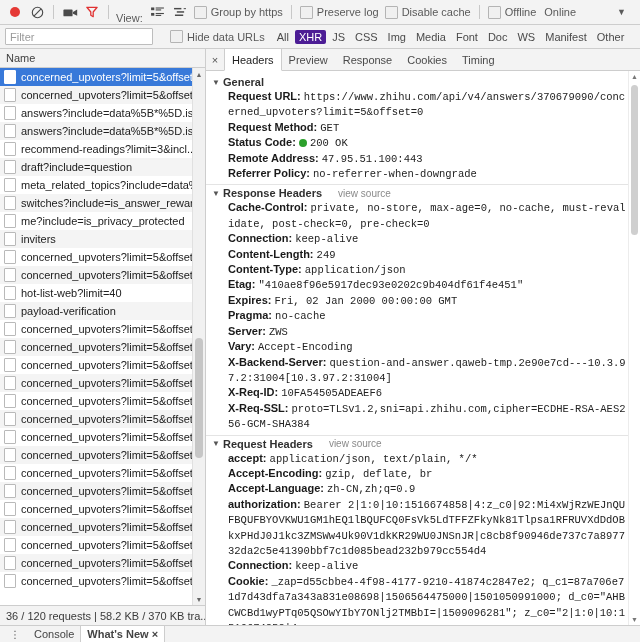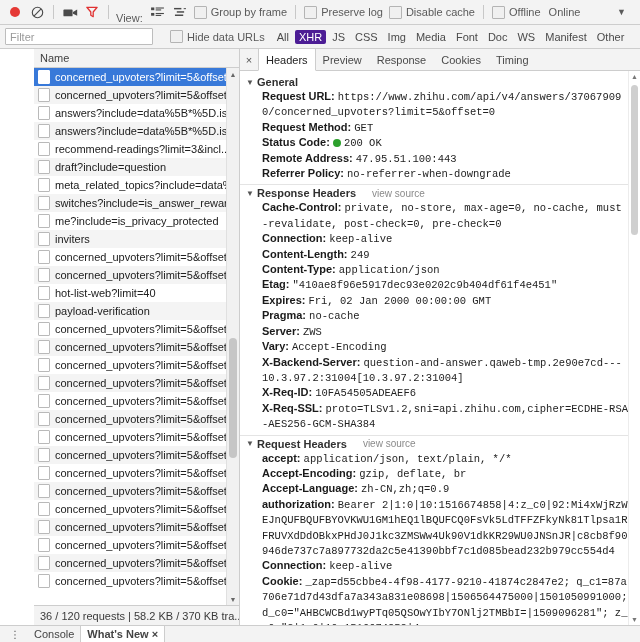--- a/index.html
+++ b/index.html
@@ -135,21 +135,20 @@
     background: #4c1d95;
     color: #fff;
   }
 
   
   .split {
     flex: 1;
     display: flex;
     min-height: 0;
     overflow: hidden;
-    padding-left: 34px;
   }
 
   
   .left-pane {
     width: 205px;
     min-width: 205px;
     display: flex;
     flex-direction: column;
     border-right: 1px solid #cdcdcd;
     background: #fff;
@@ -462,21 +461,21 @@
     <span class="tb-btn">
       <svg width="14" height="11" viewBox="0 0 15 12">
         <rect x="1" y="1" width="8" height="1.6" fill="#4a4a4a"></rect>
         <rect x="4" y="4.6" width="8" height="1.6" fill="#4a4a4a"></rect>
         <rect x="2" y="8.2" width="9" height="1.6" fill="#4a4a4a"></rect>
         <line x1="11.5" y1="1.8" x2="14" y2="1.8" stroke="#4a4a4a" stroke-width="1.1"></line>
       </svg>
     </span>
     <span class="tb-check">
       <span class="box"></span>
-      <span class="cl">Group by frame</span>
+      <span class="cl">Group by https</span>
     </span>
     <span class="tb-sep"></span>
     <span class="tb-check">
       <span class="box"></span>
       <span class="cl">Preserve log</span>
     </span>
     <span class="tb-check">
       <span class="box"></span>
       <span class="cl">Disable cache</span>
     </span>

